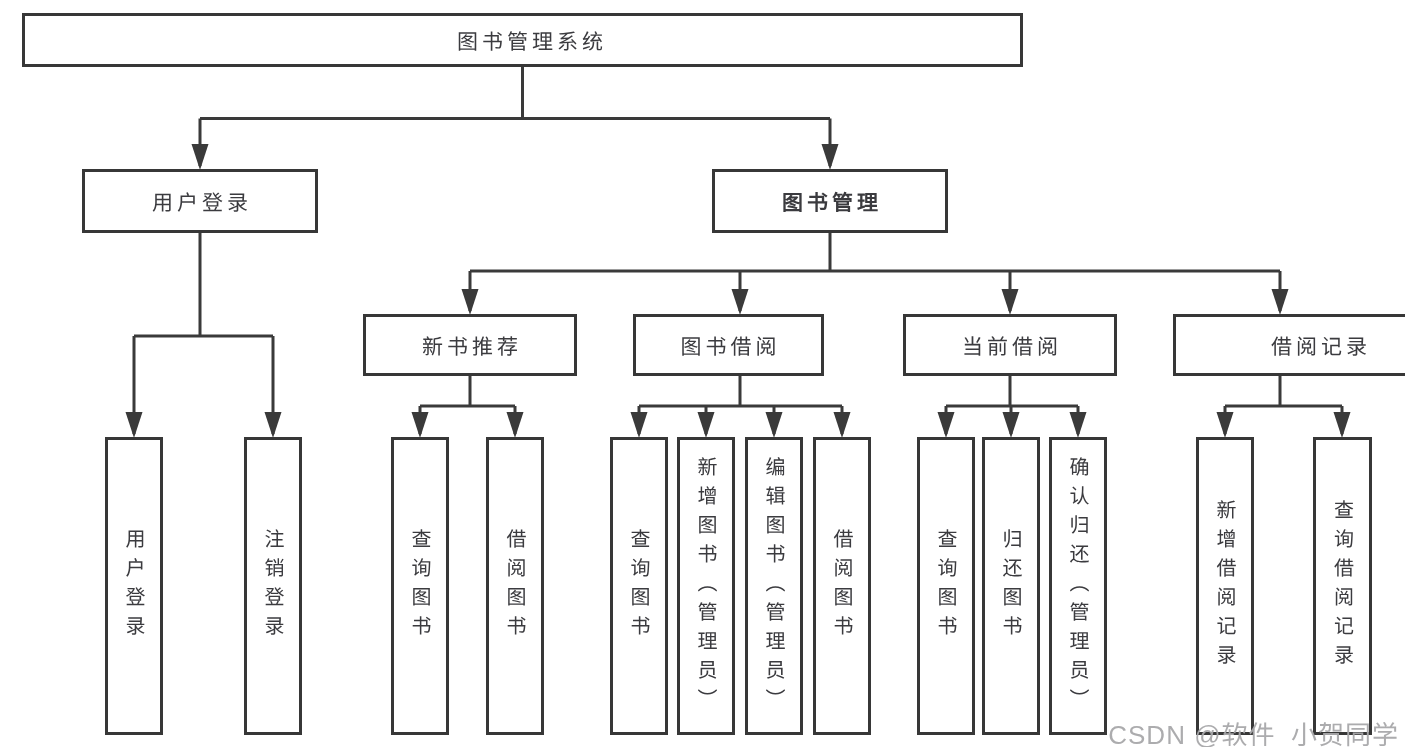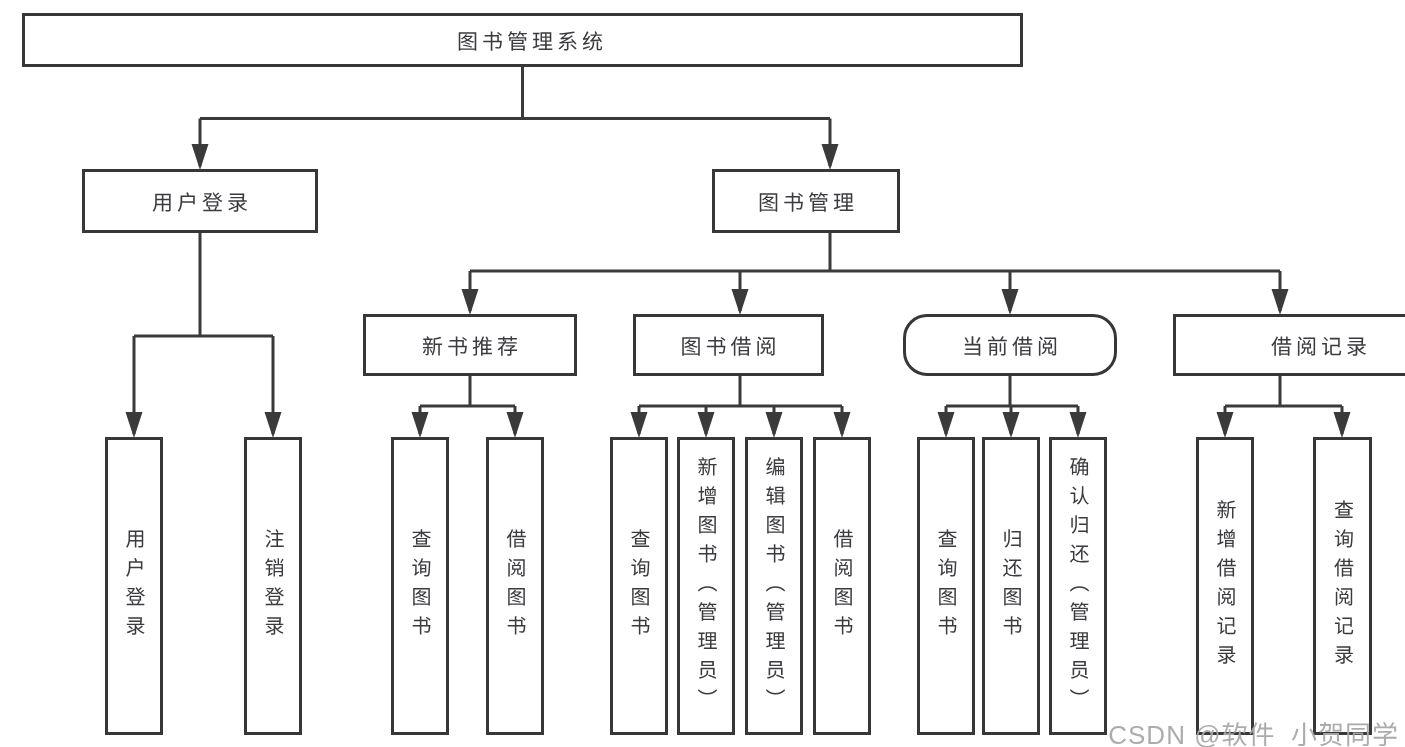--- a/index.html
+++ b/index.html
@@ -102,31 +102,31 @@
     </g>
   </svg>
 
   <div class="box" style="left:22px; top:13px; width:1001px; height:54px;padding-left:15px;">
     <span class="h-label">图书管理系统</span>
   </div>
 
   <div class="box" style="left:82px; top:169px; width:236px; height:64px;">
     <span class="h-label">用户登录</span>
   </div>
-  <div class="box" style="left:712px; top:169px; width:188px; height:64px;">
+  <div class="box" style="left:712px; top:169px; width:236px; height:64px;font-weight:bold;">
     <span class="h-label">图书管理</span>
   </div>
 
   <div class="box" style="left:363px; top:314px; width:214px; height:62px;font-family:Liberation Serif, serif;">
     <span class="h-label">新书推荐</span>
   </div>
   <div class="box" style="left:633px; top:314px; width:191px; height:62px;">
     <span class="h-label">图书借阅</span>
   </div>
-  <div class="box" style="left:903px; top:314px; width:214px; height:62px;border-radius:24px;">
+  <div class="box" style="left:903px; top:314px; width:214px; height:62px;">
     <span class="h-label">当前借阅</span>
   </div>
   <div class="box" style="left:1173px; top:314px; width:256px; height:62px;padding-left:36px;">
     <span class="h-label">借阅记录</span>
   </div>
 
   <div class="box" style="left:105px; top:437px; width:58px; height:298px;">
     <span class="v-label">用户登录</span>
   </div>
   <div class="box" style="left:244px; top:437px; width:58px; height:298px;">

